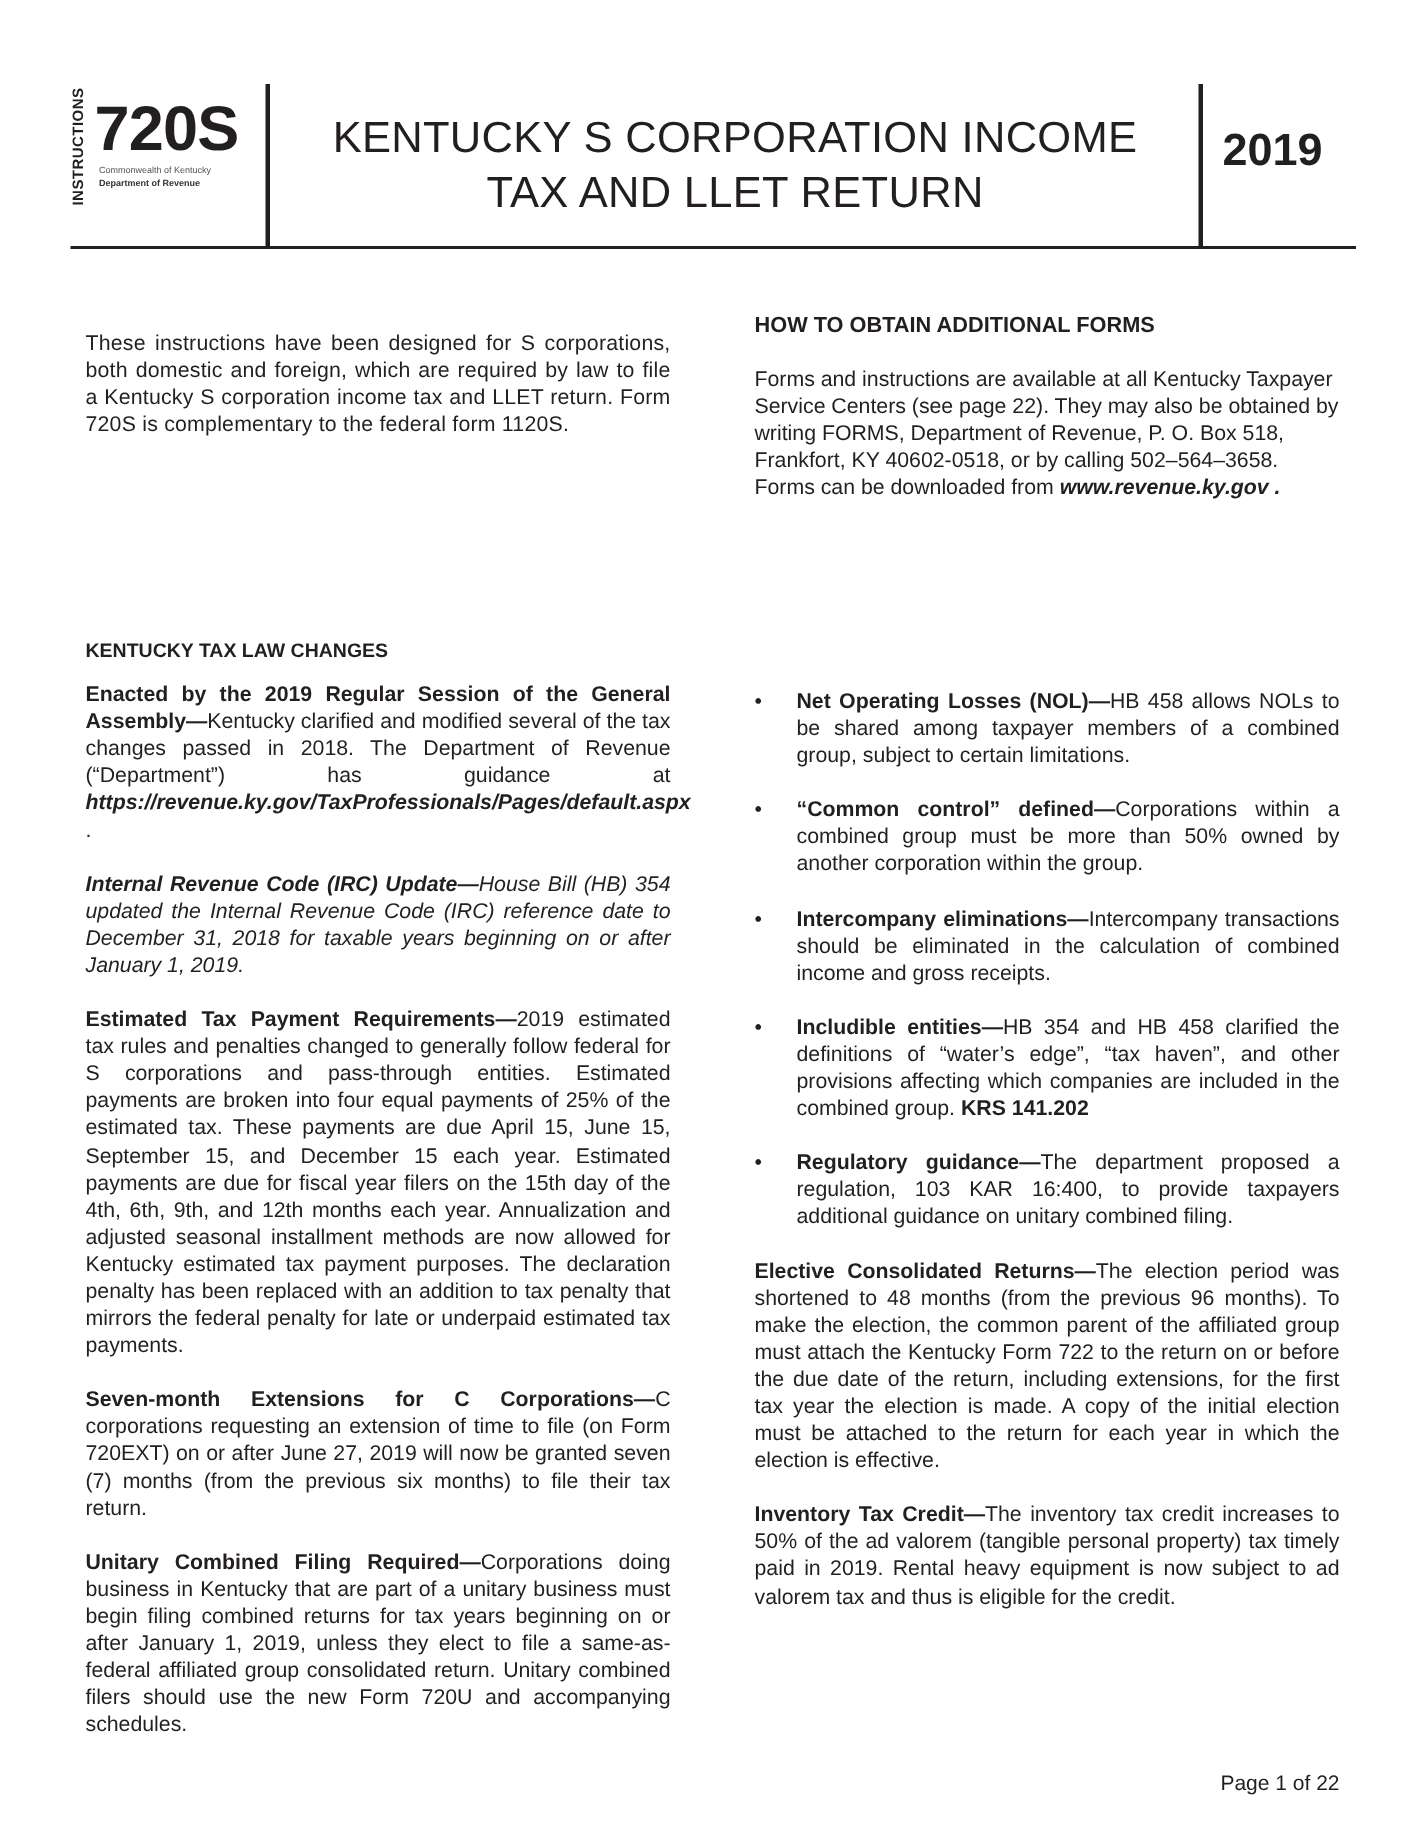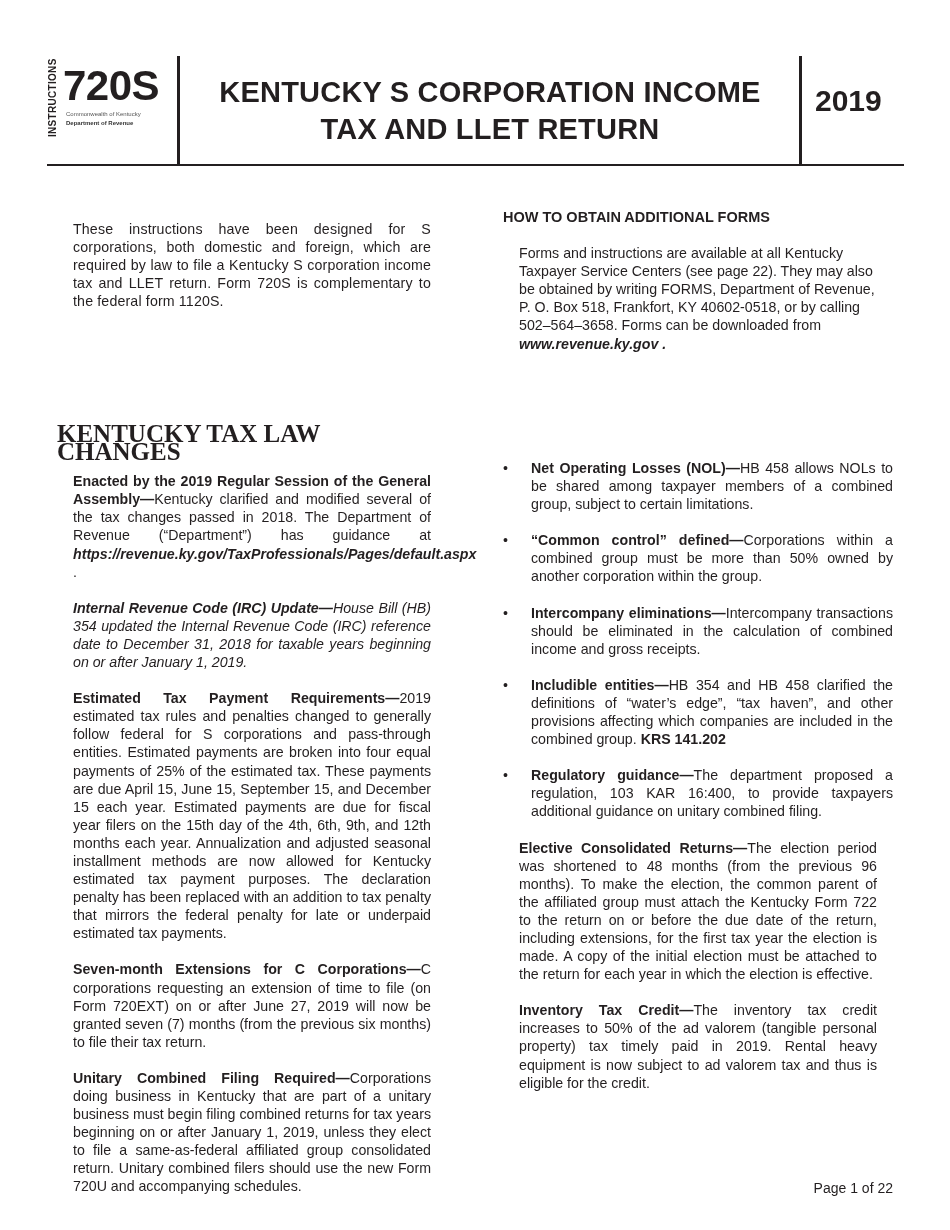--- a/index.html
+++ b/index.html
@@ -14,30 +14,30 @@
   .vrule.v2 { left: 799px; }
   .instr-vert {
     position: absolute; left: 47px; top: 137px; transform-origin: left top; transform: rotate(-90deg);
     font-size: 10px; font-weight: bold; letter-spacing: 0.3px; white-space: nowrap;
   }
   .form-num { position: absolute; left: 63px; top: 62px; font-size: 42px; font-weight: bold; letter-spacing: -0.5px; }
   .commonwealth { position: absolute; left: 66px; top: 111px; font-size: 6px; color: #555; white-space: nowrap; }
   .dept { position: absolute; left: 66px; top: 120px; font-size: 6px; font-weight: bold; color: #333; white-space: nowrap; }
   .title {
     position: absolute; left: 180px; top: 74px; width: 620px; text-align: center;
-    font-size: 29px; font-weight: bold; line-height: 37px; letter-spacing: 0.2px;
+    font-size: 29px; font-weight: normal; line-height: 37px; letter-spacing: 0.2px;
   }
   .year { position: absolute; left: 815px; top: 84px; font-size: 30px; font-weight: bold; }
 
   .col { position: absolute; width: 390px; font-size: 14.2px; line-height: 18.1px; }
   .col.left { left: 57px; }
   .col.right { left: 503px; }
-  .col p { margin: 16px; text-align: justify; }
+  .col p { margin: 0; text-align: justify; }
   .h-small { font-size: 14.5px; font-weight: bold; margin: 0; }
-  .h-big { font-size: 25px; font-weight: bold; margin: 0; font-family: Liberation Serif, serif; }
+  .h-big { font-size: 13px; font-weight: bold; margin: 0; }
   b { font-weight: bold; }
   .link { font-weight: bold; font-style: italic; }
   .bullet { position: relative; padding-left: 28px; text-align: justify; }
   .bullet .dot { position: absolute; left: 0; top: 0; }
   .footer { position: absolute; right: 57px; top: 1180px; font-size: 14px; }
 </style>
 </head>
 <body>
 
 <div class="header">

